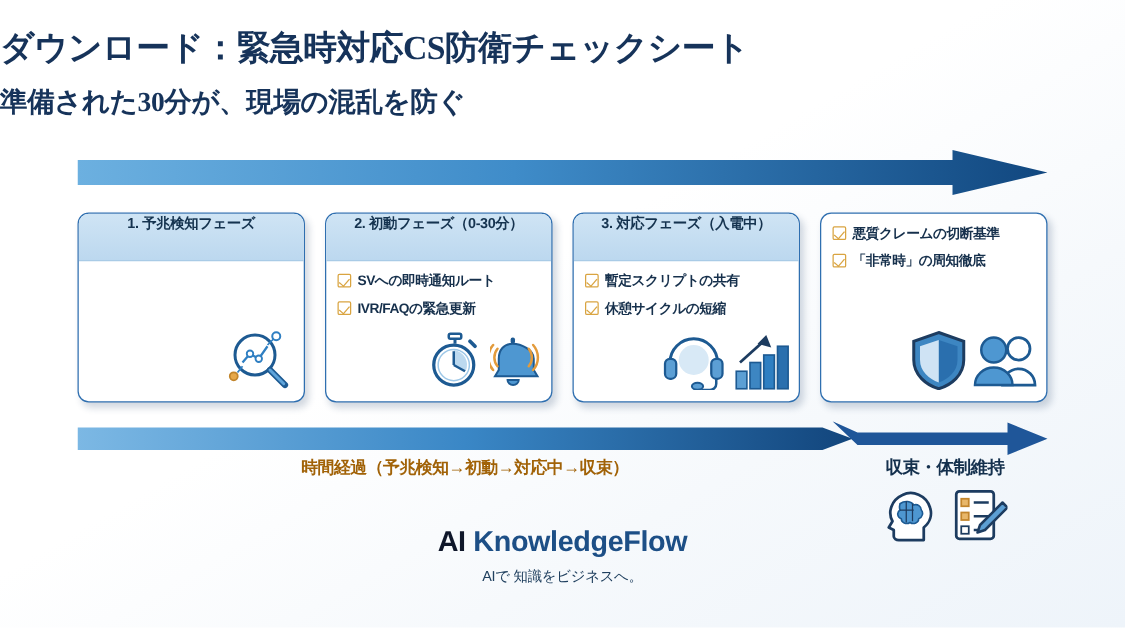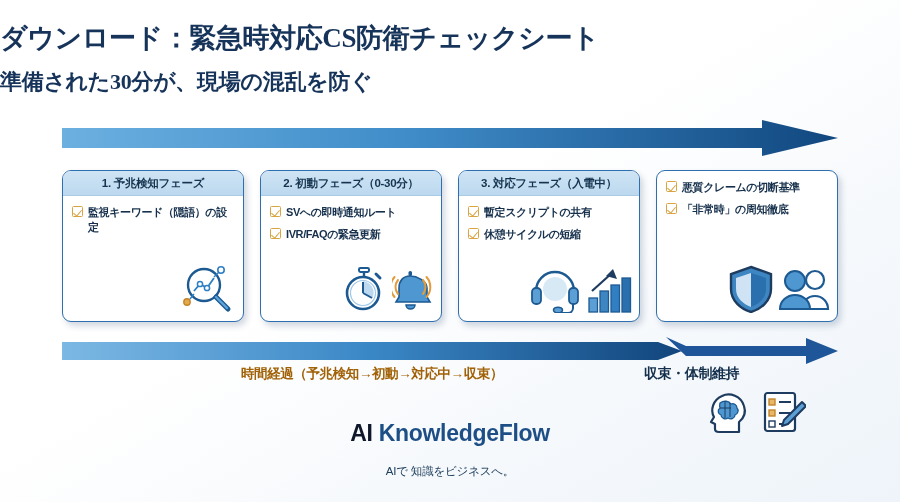--- a/index.html
+++ b/index.html
@@ -40,24 +40,24 @@
     flex: 1 1 0;
     background: #ffffff;
     border: 1.6px solid #2f6fb0;
     border-radius: 9px;
     box-shadow: 3px 4px 6px rgba(28,62,102,0.20);
     display: flex; flex-direction: column;
     overflow: hidden;
     position: relative;
   }
   .card-head {
-    height: 25px;
+    height: 38px;
     background: linear-gradient(180deg, #cfe4f4 0%, #bcd8ef 100%);
     border-bottom: 1px solid #a9cbe6;
-    display: flex; align-items: center; justify-content: center;
+    display: flex; align-items: flex-start; justify-content: center;
   }
   .card-head-label {
     font-size: 11.5px; font-weight: 700; color: #15334f;
     letter-spacing: -0.3px; white-space: nowrap;
   }
   .card-body { flex: 1; padding: 9px 8px 4px 9px; position: relative; }
   .chk-row { display: flex; gap: 5px; margin-bottom: 7px; align-items: flex-start; }
   .chk-box {
     flex: 0 0 auto; margin-top: 1px;
     width: 11px; height: 11px; border: 1.3px solid #d9a441;
@@ -83,40 +83,40 @@
   #bottom-arrow-wrap { position: absolute; left: 62px; top: 340px; width: 620px; height: 22px; }
   #bottom-arrow-wrap svg { display: block; }
   #timeline-label {
     position: absolute; left: 62px; top: 365px; width: 620px;
     text-align: center;
     font-size: 13.5px; font-weight: 700; color: #a16207; letter-spacing: -0.4px;
   }
   #right-arrow-wrap { position: absolute; left: 666px; top: 337px; width: 180px; height: 28px; }
   #right-arrow-wrap svg { display: block; }
   #closure-label {
-    position: absolute; left: 644px; top: 365px; width: 180px;
-    text-align: left;
+    position: absolute; left: 666px; top: 365px; width: 180px;
+    text-align: center;
     font-size: 14px; font-weight: 700; color: #14304d; letter-spacing: -0.4px;
   }
   #closure-icons {
     position: absolute; left: 666px; top: 390px; width: 180px;
     display: flex; justify-content: center; align-items: flex-end; gap: 12px;
   }
 
   
   #footer { position: absolute; left: 0; right: 0; top: 420px; text-align: center; }
   #brand { font-size: 23px; font-weight: 700; letter-spacing: -0.3px; }
   #brand .brand-ai { color: #0f172a; }
   #brand .brand-rest { color: #1d4f86; }
   #brand-by {
     margin-top: 2px;
     font-size: 11.5px; font-weight: 700; color: #1b3c63; letter-spacing: 0.2px;
   }
   #brand-tag {
-    margin-top: 17px;
+    margin-top: 7px;
     font-size: 11.5px; font-weight: 400; color: #20405f; letter-spacing: -0.2px;
   }
 </style>
 </head>
 <body>
 
 <div id="header">
   <div id="title">ダウンロード：緊急時対応CS防衛チェックシート</div>
   <div id="subtitle">準備された30分が、現場の混乱を防ぐ</div>
 </div>
@@ -134,24 +134,20 @@
   </svg>
 </div>
 
 <div id="cards">
 
   <div class="card">
     <div class="card-head">
       <span class="card-head-label">1. 予兆検知フェーズ</span>
     </div>
     <div class="card-body">
-      <div class="chk-row">
-        <span class="chk-box"></span>
-        <span class="chk-text">監視キーワード（隠語）の設定</span>
-      </div>
       <div class="card-icons">
 
         <span>
           <svg width="56" height="50" viewBox="0 0 56 50">
             <circle cx="24" cy="22" r="16" fill="#ffffff" stroke="#1d5a92" stroke-width="2.4"></circle>
             <polyline points="14,28 20,21 27,25 34,15" fill="none" stroke="#2f7fc2" stroke-width="1.8"></polyline>
             <circle cx="20" cy="21" r="2.6" fill="#ffffff" stroke="#2f7fc2" stroke-width="1.5"></circle>
             <circle cx="27" cy="25" r="2.6" fill="#ffffff" stroke="#2f7fc2" stroke-width="1.5"></circle>
             <line x1="36" y1="34" x2="48" y2="46" stroke="#1d5a92" stroke-width="5" stroke-linecap="round"></line>
             <line x1="36" y1="34" x2="47" y2="45" stroke="#5fa4da" stroke-width="2.4" stroke-linecap="round"></line>

